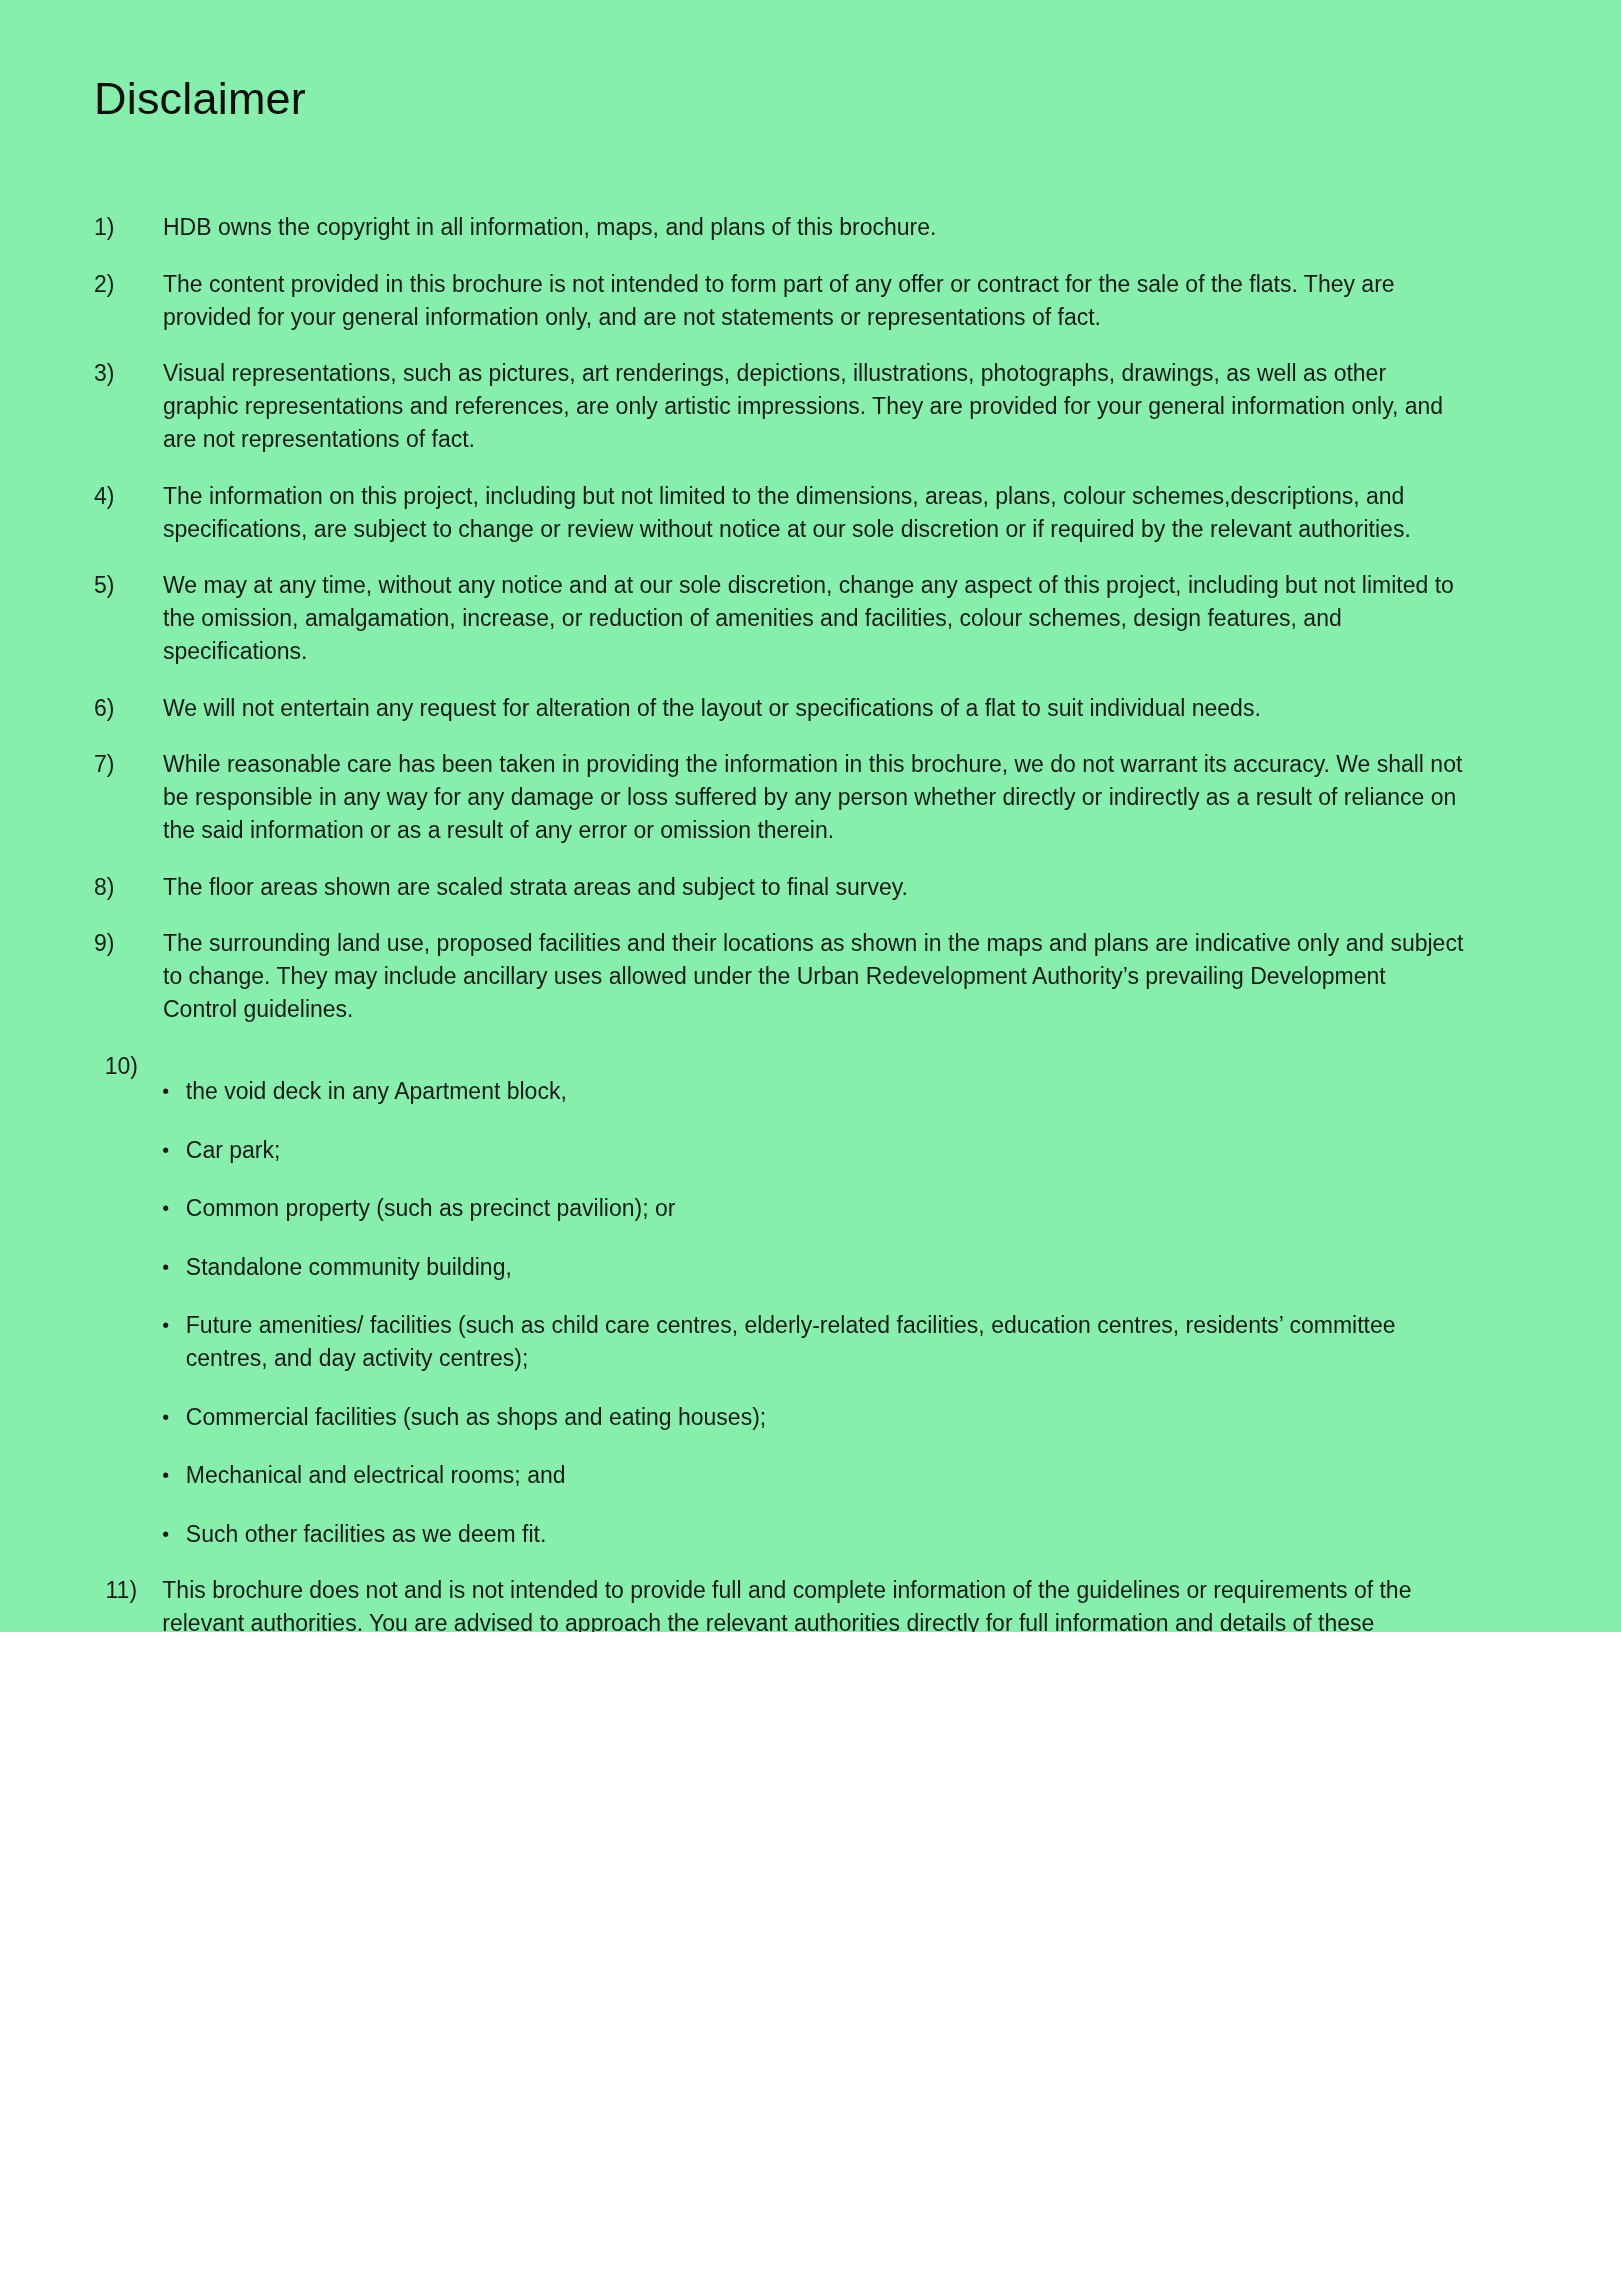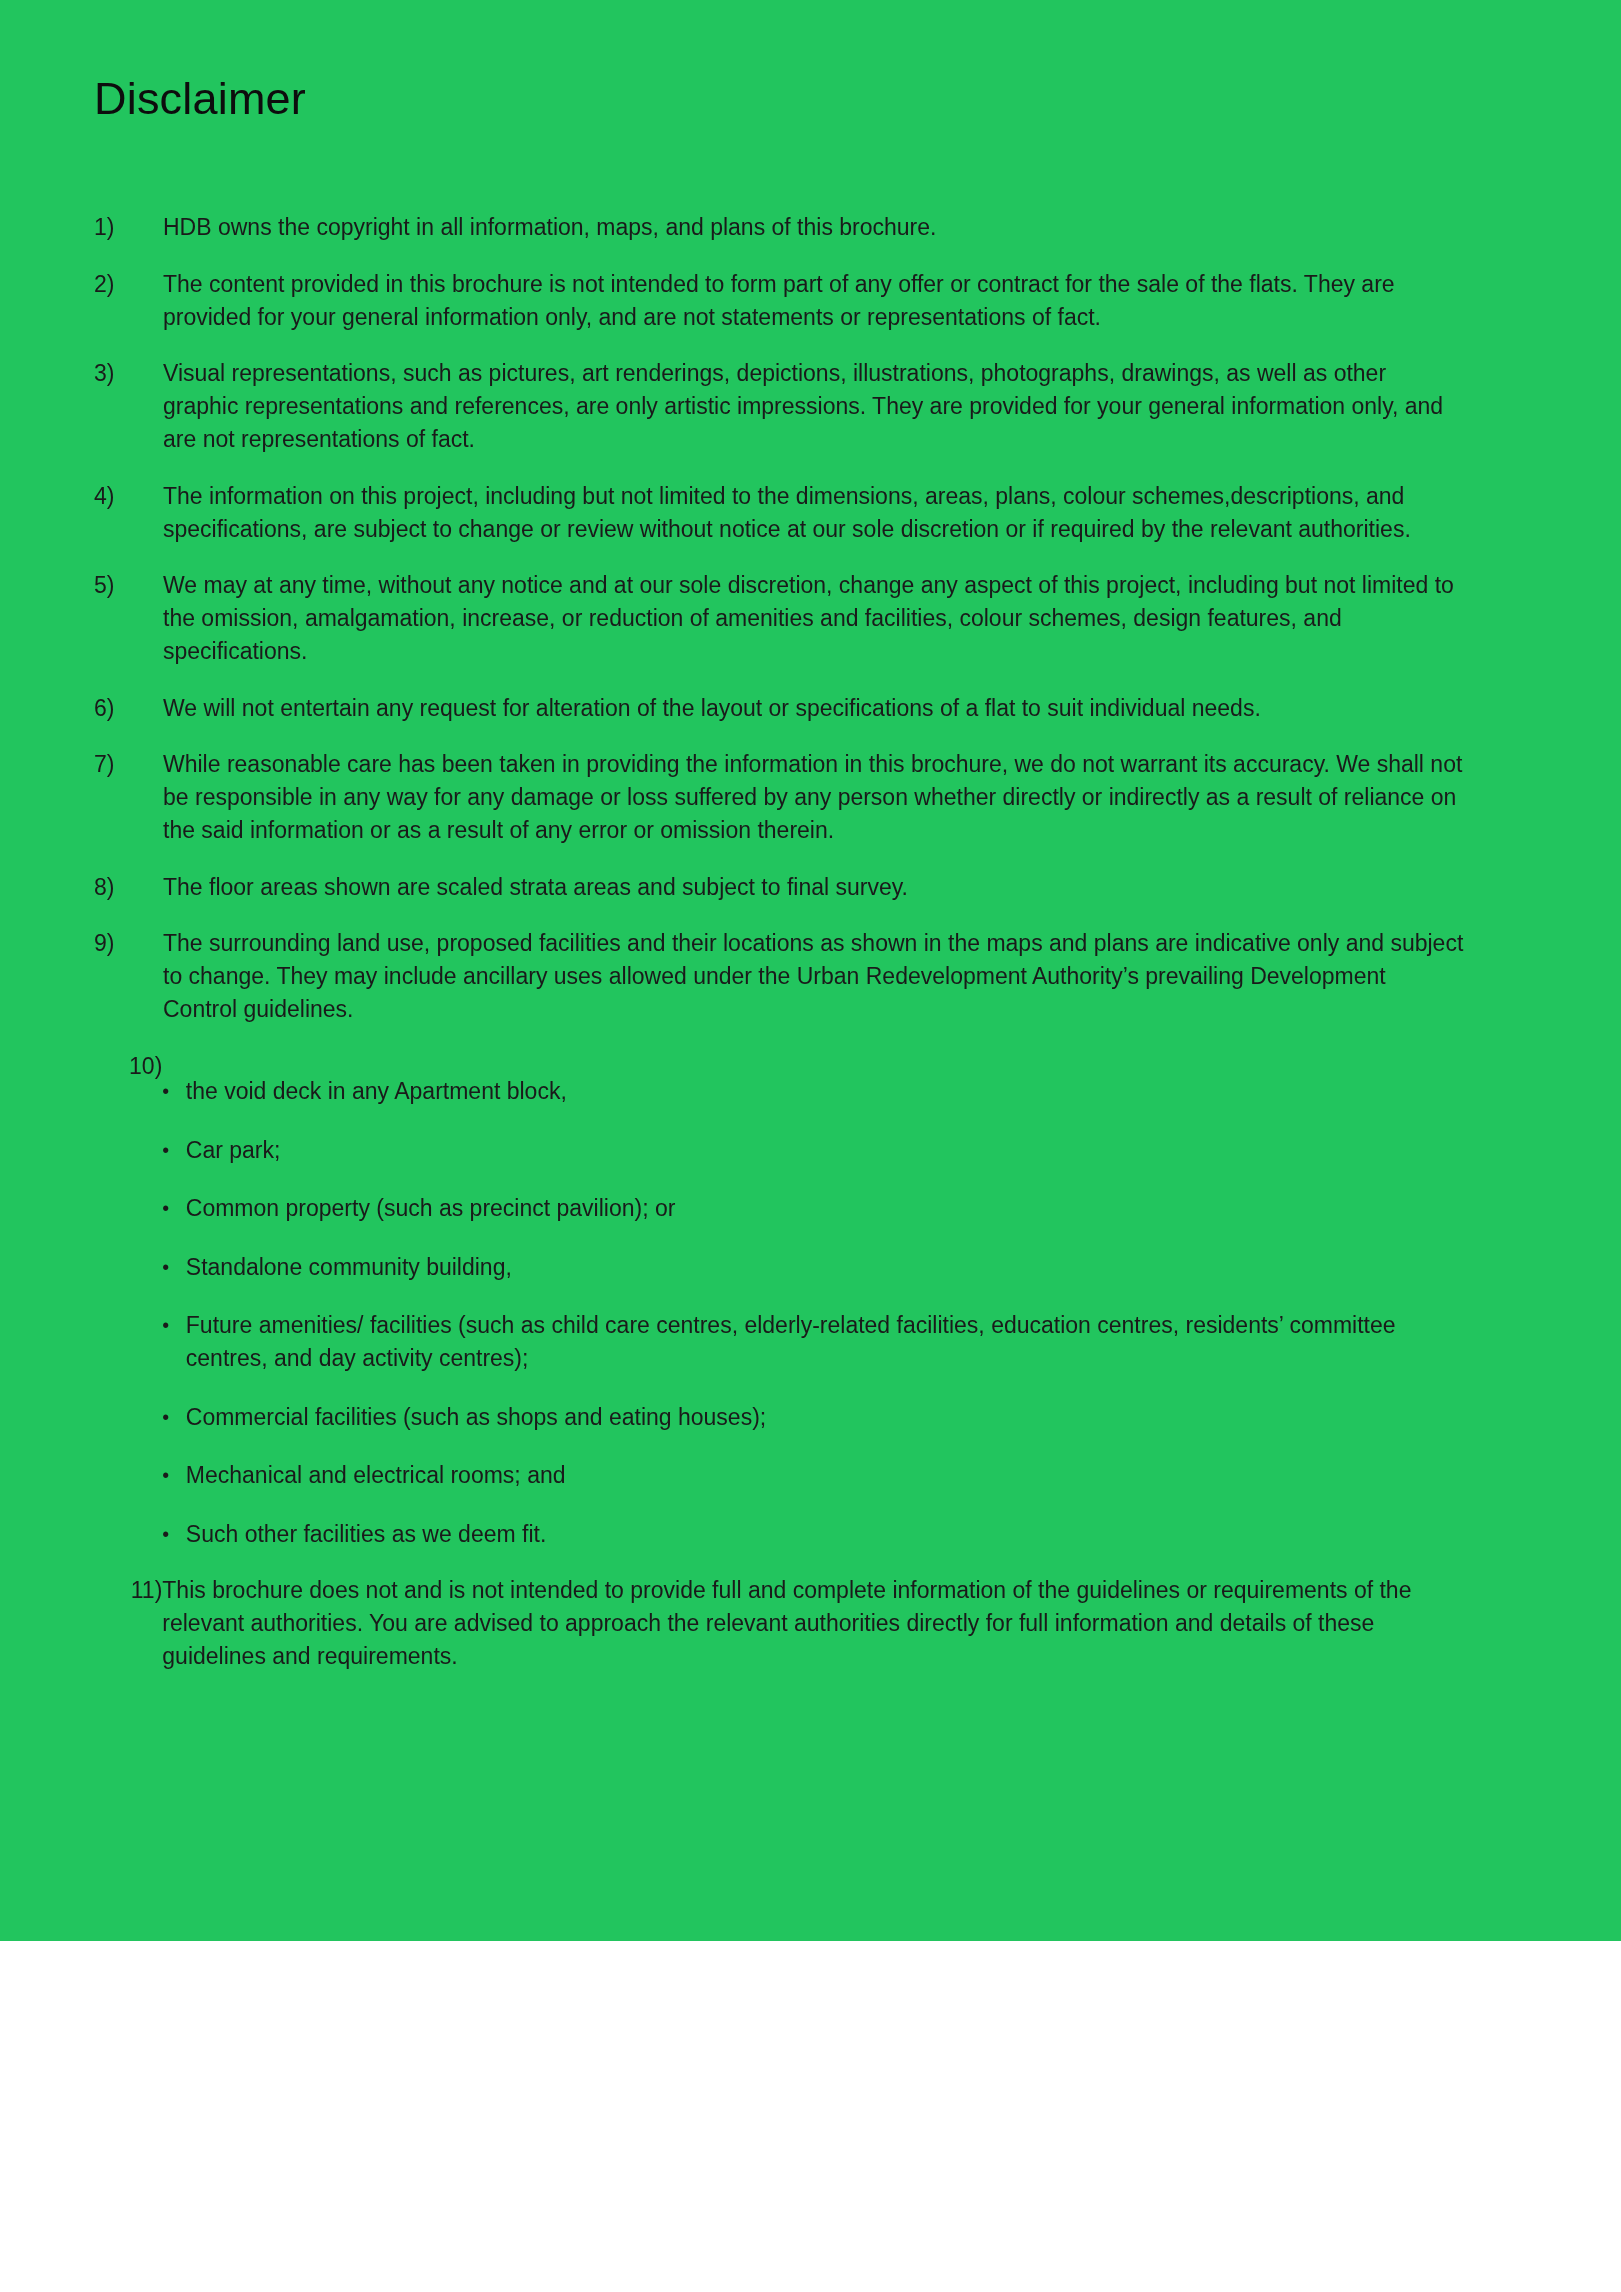--- a/index.html
+++ b/index.html
@@ -7,22 +7,22 @@
     padding: 0;
     background: #ffffff;
   }
   body {
     font-family: "Liberation Sans", sans-serif;
     color: #1a1a1a;
   }
   .page {
     position: relative;
     width: 1621px;
-    height: 1941px;
-    background: #22c55e;
+    height: 1632px;
+    background: #86efac;
     overflow: hidden;
   }
   .page-title {
     position: absolute;
     left: 94px;
     top: 76px;
     font-size: 45px;
     font-weight: 400;
     letter-spacing: 0.2px;
     color: #0d0d0d;
@@ -42,21 +42,21 @@
   .item-num {
     flex: 0 0 69px;
     width: 69px;
     font-size: 23px;
     line-height: 33px;
     color: #1a1a1a;
     text-align: left;
     white-space: nowrap;
   }
   .item-num.wide {
-    text-align: right;
+    text-align: center;
     margin-left: -13.7px;
     flex: 0 0 82px;
     width: 82px;
   }
   .item-body {
     flex: 1 1 auto;
     font-size: 23px;
     line-height: 33px;
     color: #1a1a1a;
     max-width: 1304px;

